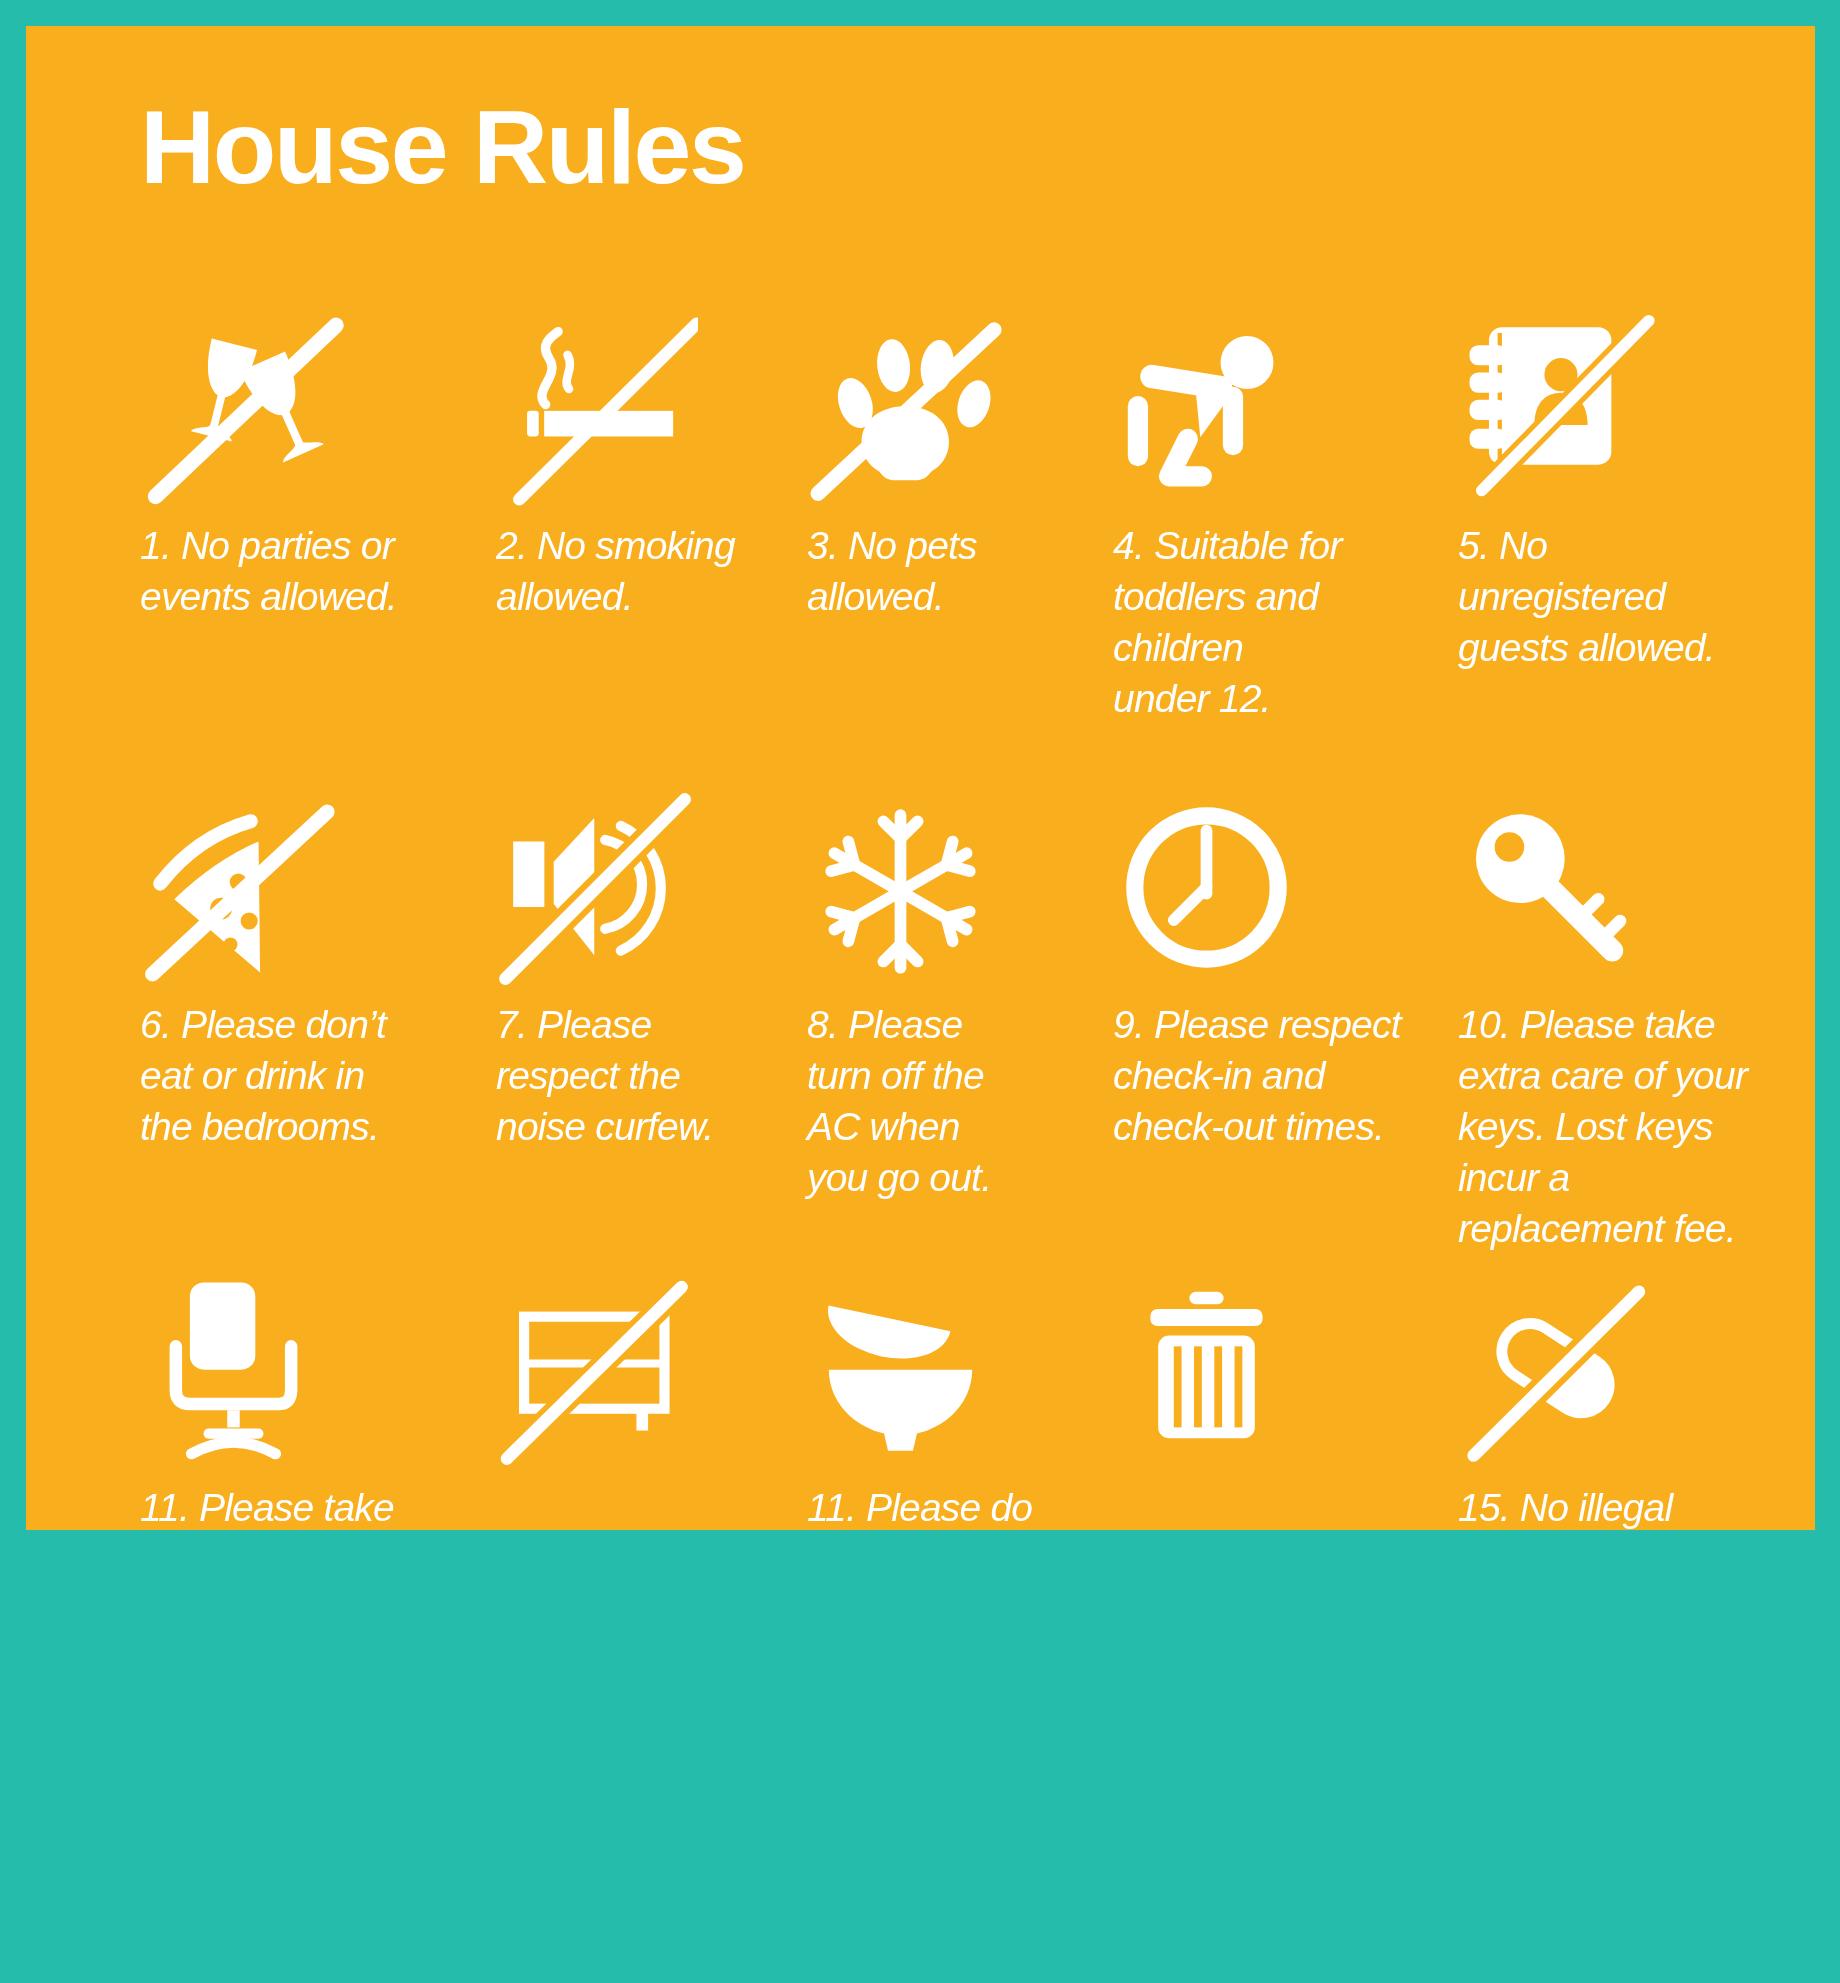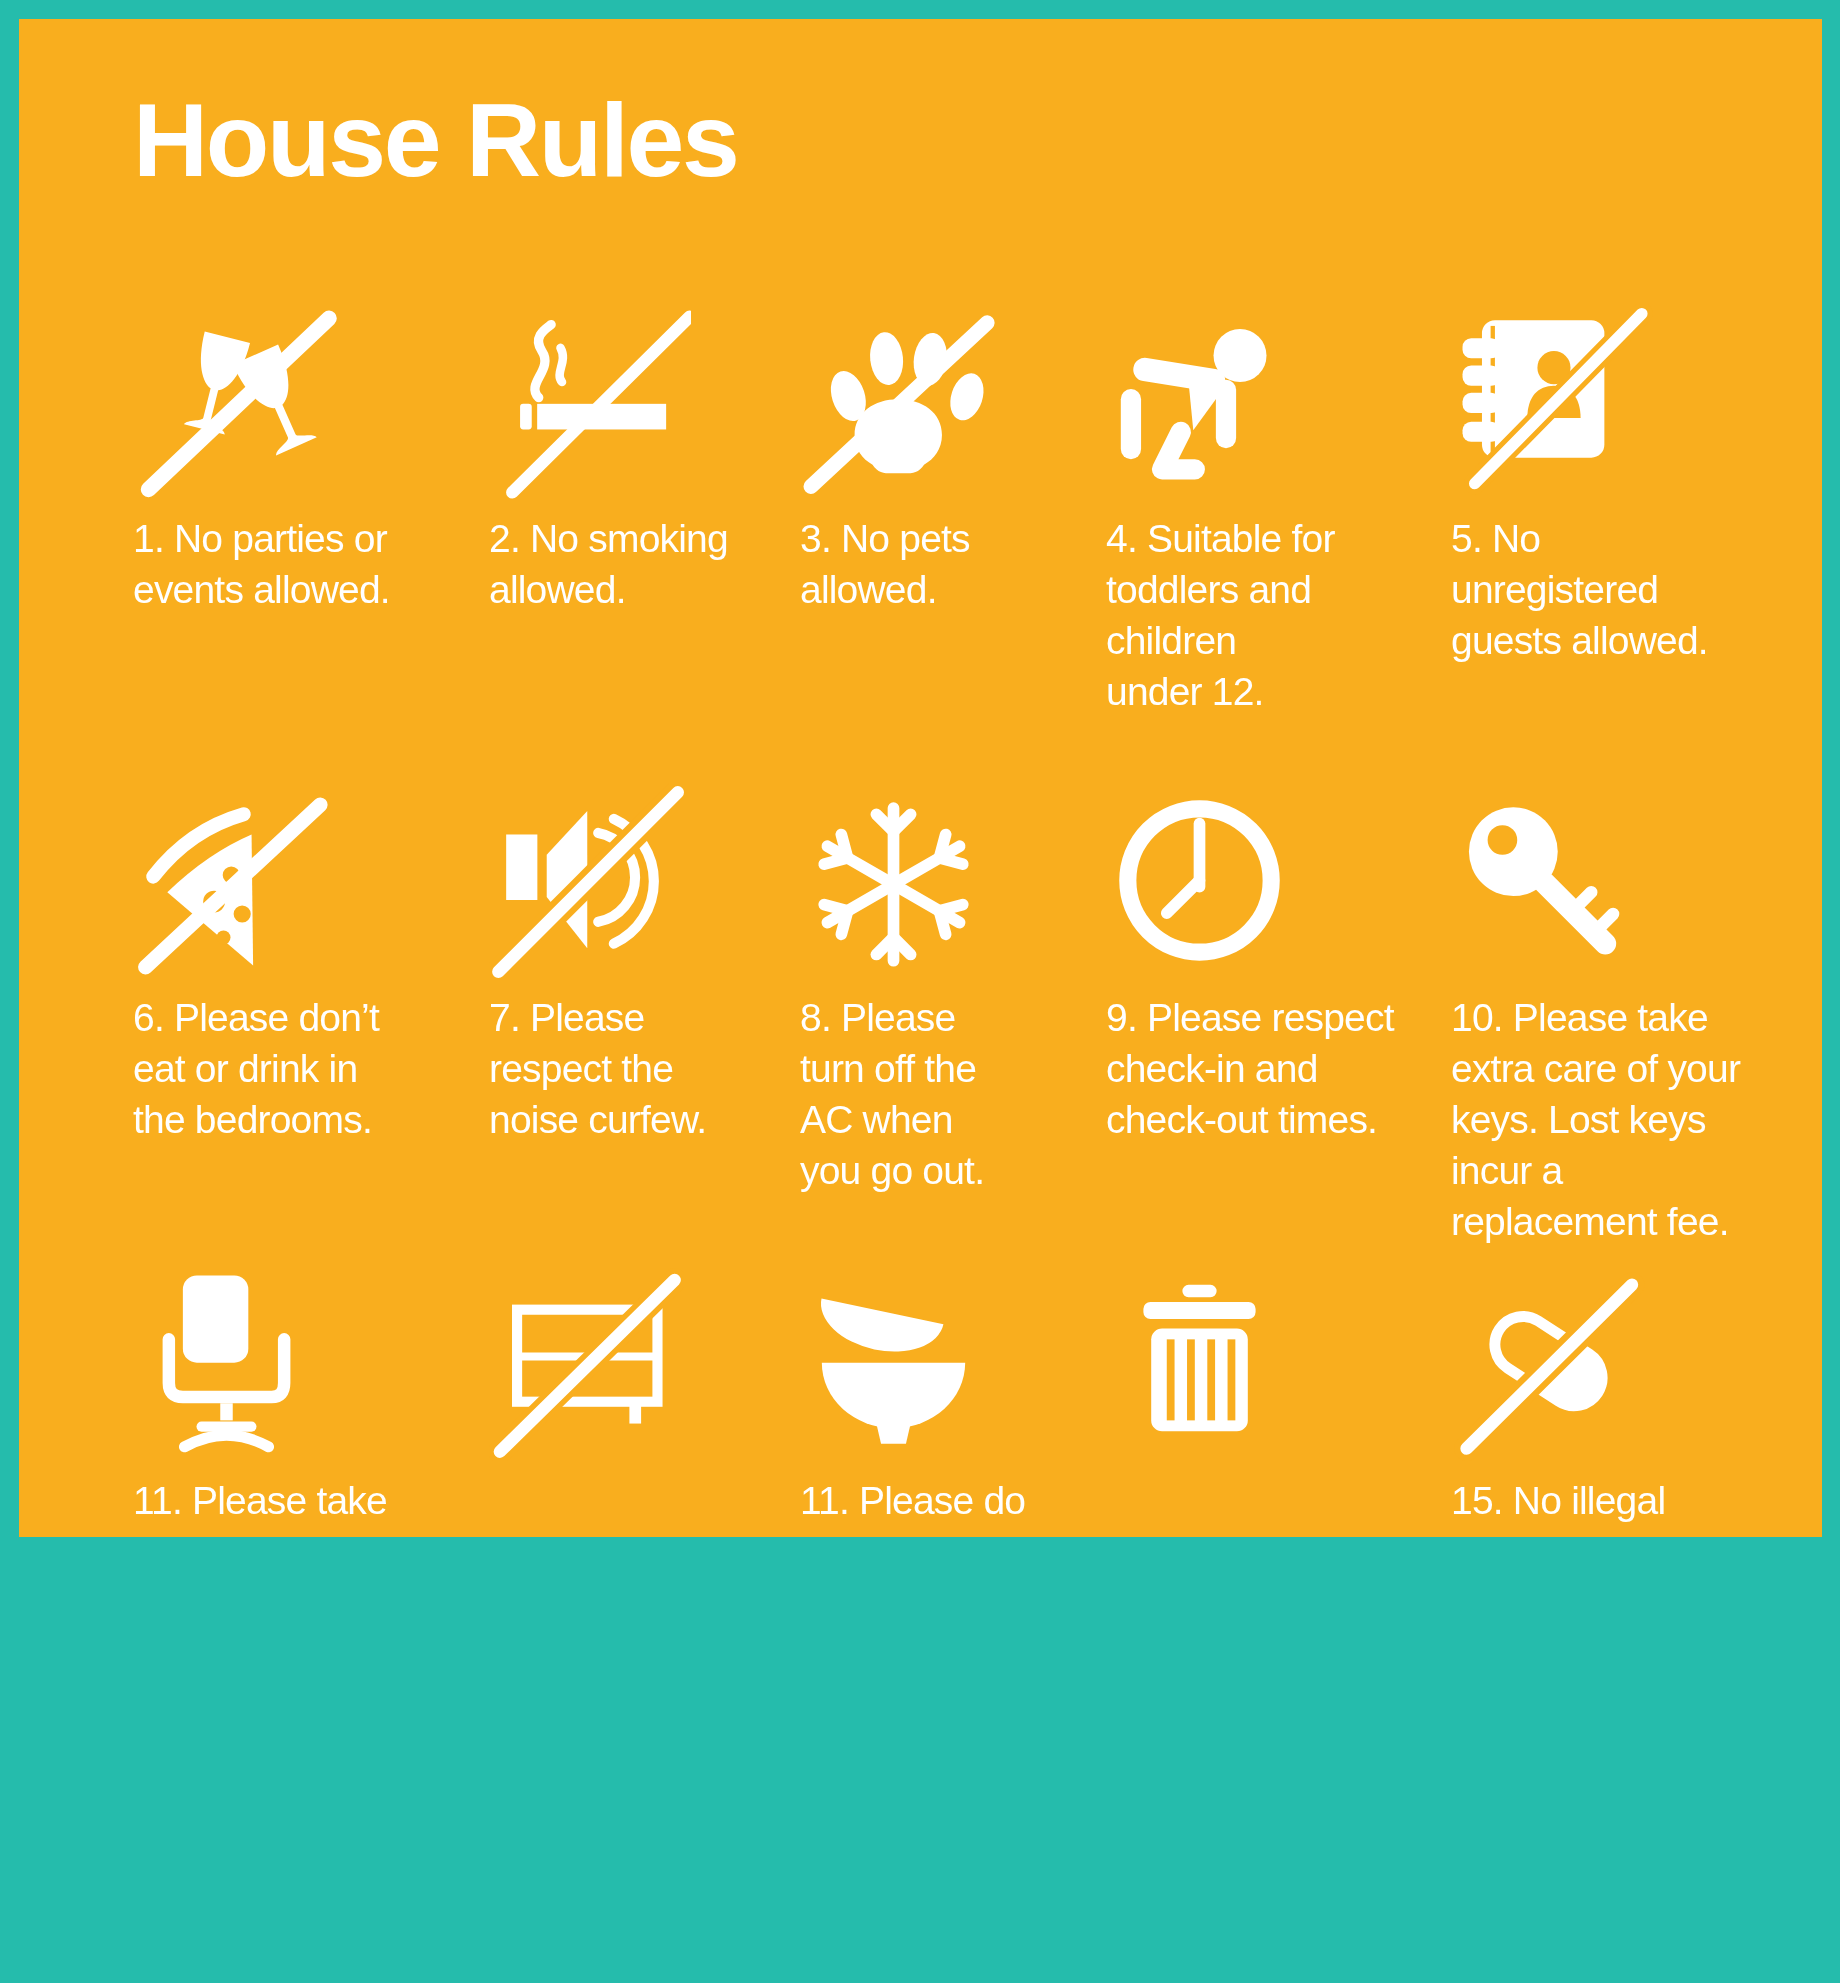--- a/index.html
+++ b/index.html
@@ -1,29 +1,29 @@
 <!DOCTYPE html>
 <html style="font-size:12.5px"><head>
 <meta charset="utf-8">
 <style>
   html,body{margin:0;padding:0;background:#25BCAC;}
-  .canvas{width:1841px;height:1556px;background:#25BCAC;box-sizing:border-box;padding:19px;
+  .canvas{width:1841px;height:1556px;background:#25BCAC;box-sizing:border-box;padding:26px;
           font-family:"Liberation Sans",sans-serif;}
   .inner{width:100%;height:100%;background:#F9AE1E;position:relative;box-sizing:border-box;
          padding-top:58px;overflow:hidden;}
   .page-title{margin:0 0 0 114px;font-size:104px;line-height:126px;color:#fff;
               font-weight:700;letter-spacing:-2.3px;}
   .grid{margin-left:114px;margin-top:101px;display:grid;
         grid-template-columns:356px 311px 306px 345px 374px;
         grid-template-rows:479px 483px auto;}
   .cell{overflow:visible;}
   .icon-box{height:195px;display:flex;align-items:flex-end;}
   .icon-box svg{display:block;}
   .label{margin-top:14px;font-size:39px;line-height:51px;color:#fff;
-         letter-spacing:-0.8px;white-space:pre-line;}
+         letter-spacing:-0.8px;white-space:pre-line;font-style:italic;}
   .logo{position:absolute;left:1625px;top:1774px;width:118px;height:118px;}
 </style>
 </head>
 <body>
 
 <div class="canvas">
   <div class="inner">
 
     <h1 class="page-title">House Rules</h1>
 

